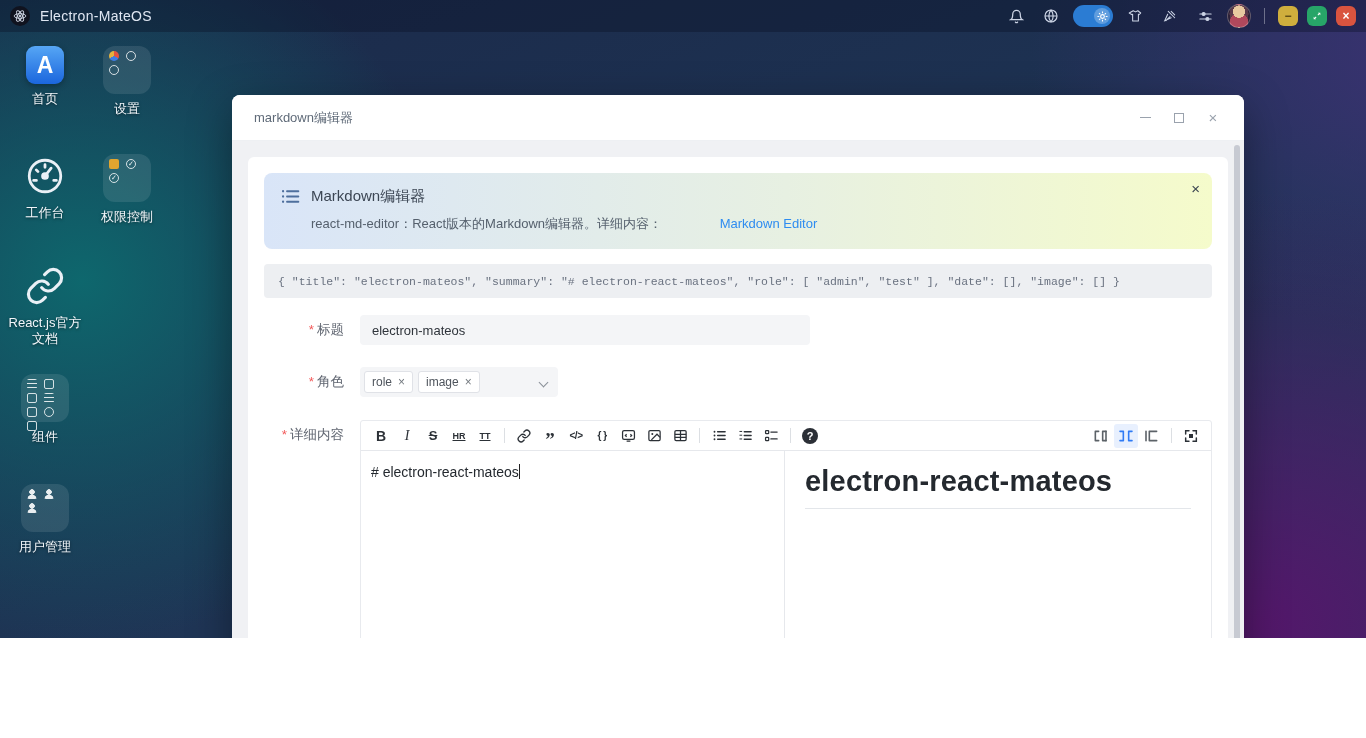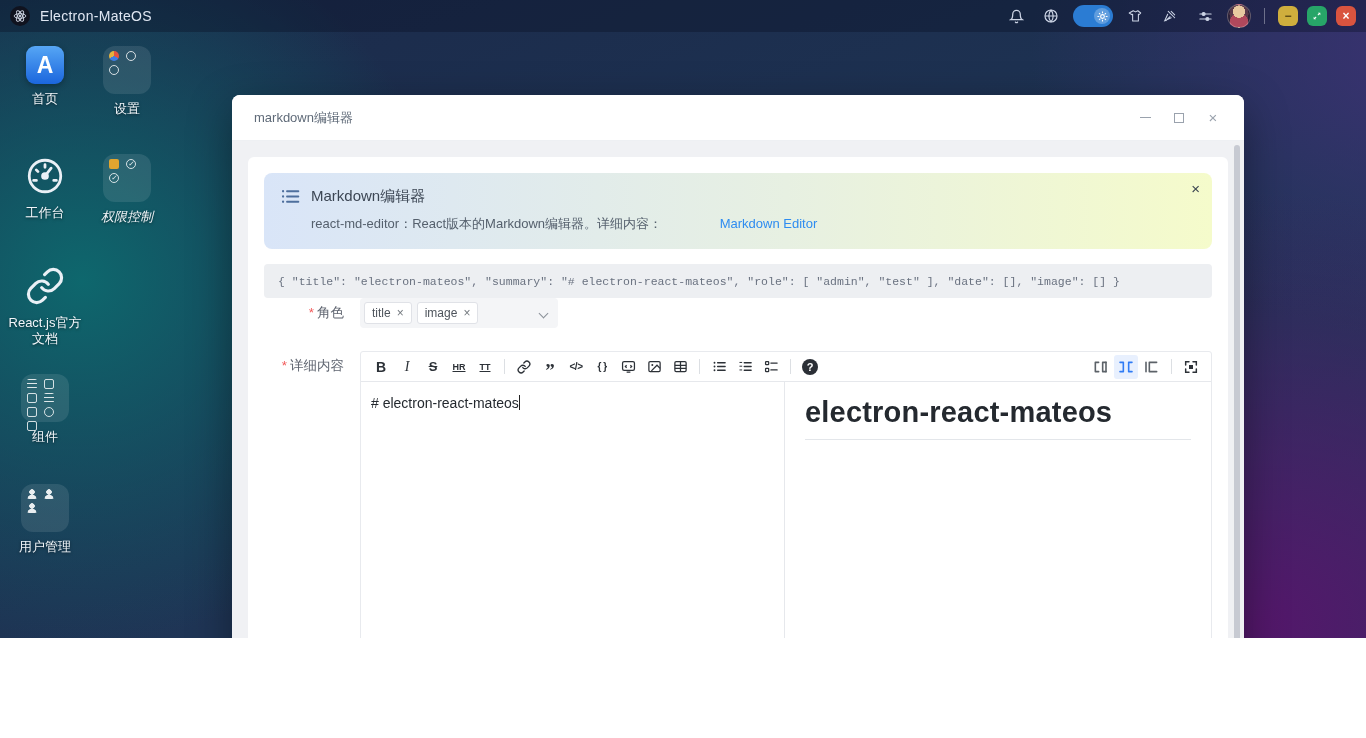--- a/index.html
+++ b/index.html
@@ -106,21 +106,21 @@
   .banner-close { position:absolute; top:8px; right:12px; font-size:15px; color:#3a4450;
     cursor:pointer; line-height:1; }
 
   
   .jsonbar { margin-top:15px; height:34px; background:#edeff2; border-radius:4px;
     display:flex; align-items:center; padding:0 14px;
     font-family:"Liberation Mono", monospace; font-size:11.5px; color:#6a7280;
     white-space:nowrap; overflow:hidden; }
 
   
-  .frow { display:flex; }
+  .frow { display:flex; margin-top:22px; }
   .frow.first { margin-top:17px; }
   .flabel { width:80px; flex:none; text-align:right; font-size:13.5px; color:#5f6570;
     line-height:30px; }
   .req { color:#f25a5a; margin-right:3px; }
   .fctrl { margin-left:16px; }
   .inp { width:450px; height:30px; background:#f4f5f7; border:none; border-radius:4px;
     padding:0 12px; font-size:13px; color:#2f343b; font-family:"Liberation Sans",sans-serif; }
   .sel { width:198px; height:30px; background:#f4f5f7; border-radius:4px;
     display:flex; align-items:center; padding:0 8px 0 4px; gap:5px; position:relative; }
   .tag { background:#fff; border:1px solid #e0e2e7; border-radius:3px; height:22px;
@@ -339,21 +339,21 @@
         <svg width="42" height="42" viewBox="0 0 24 24" fill="none" stroke="#eaf0f6" stroke-width="1.6" stroke-linecap="round">
           <circle cx="12" cy="12" r="9"></circle>
           <path d="M12 12l3.5-4.5"></path>
           <circle cx="12" cy="12" r="1.4" fill="#eaf0f6"></circle>
           <path d="M5.5 14.5h1.6M17 14.5h1.5M7 8.5l1 1M12 5.5v1.5"></path>
         </svg>
       </div>
       <div class="dlabel">工作台</div>
     </div>
 
-    <div class="dcell" style="left:82px;top:108px;font-style:italic;">
+    <div class="dcell" style="left:82px;top:108px;">
       <div class="tile">
         <span class="mini lock"></span>
         <span class="mini check">✓</span>
         <span class="mini check">✓</span>
       </div>
       <div class="dlabel">权限控制</div>
     </div>
 
     <div class="dcell" style="left:0;top:218px;">
       <div class="lineicon">
@@ -415,29 +415,37 @@
           </div>
           <div class="banner-desc">
             <span>react-md-editor：React版本的Markdown编辑器。详细内容：</span>
             <a class="banner-link">Markdown Editor</a>
           </div>
           <span class="banner-close">×</span>
         </div>
 
         <div class="jsonbar">{ "title": "electron-mateos", "summary": "# electron-react-mateos", "role": [ "admin", "test" ], "date": [], "image": [] }</div>
 
+        <div class="frow first">
+          <div class="flabel">
+            <span class="req">*</span><span>标题</span>
+          </div>
+          <div class="fctrl">
+            <input class="inp" type="text" readonly="" value="electron-mateos" style="">
+          </div>
+        </div>
 
         <div class="frow">
           <div class="flabel">
             <span class="req">*</span><span>角色</span>
           </div>
           <div class="fctrl">
             <div class="sel">
               <span class="tag">
-                <span>title</span>
+                <span>role</span>
                 <span class="tag-x">×</span>
               </span>
               <span class="tag">
                 <span>image</span>
                 <span class="tag-x">×</span>
               </span>
               <span class="sel-arrow"></span>
             </div>
           </div>
         </div>

